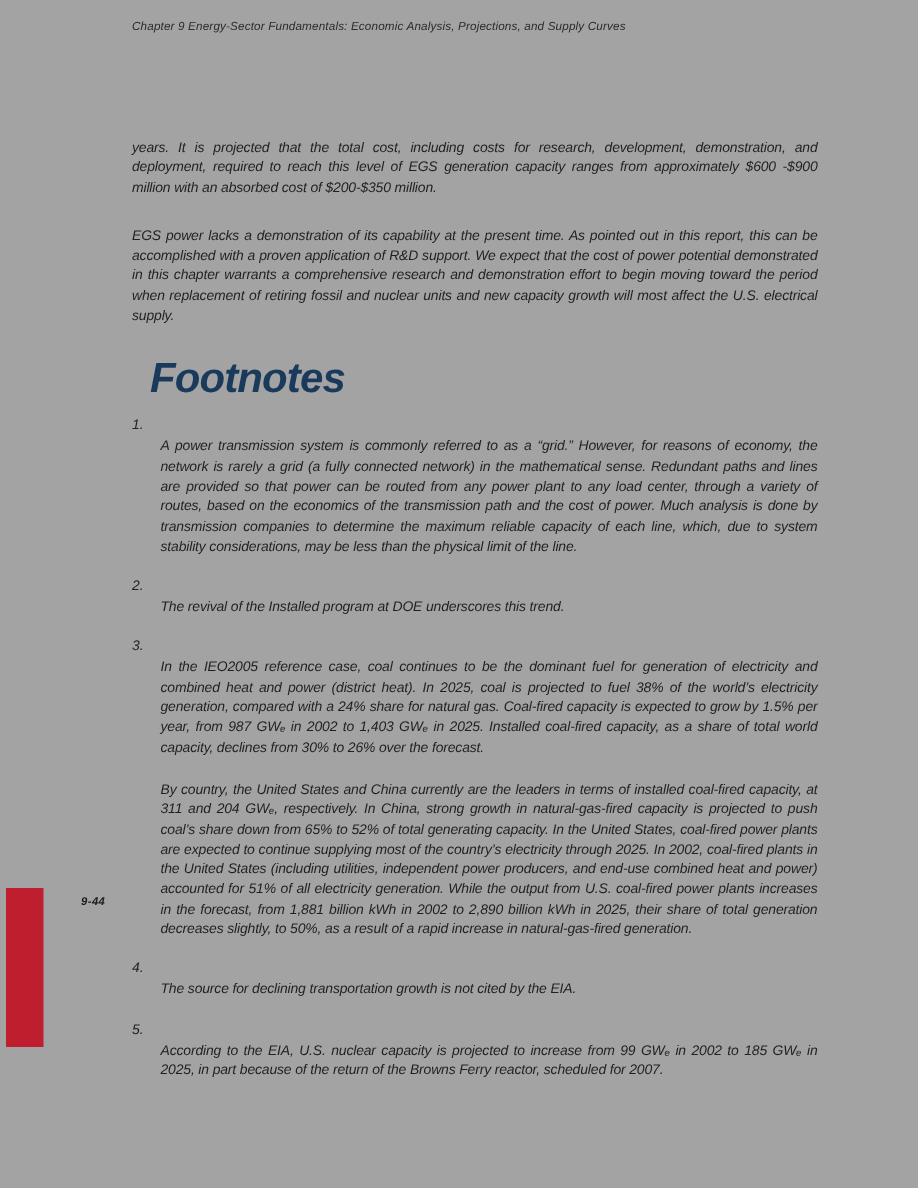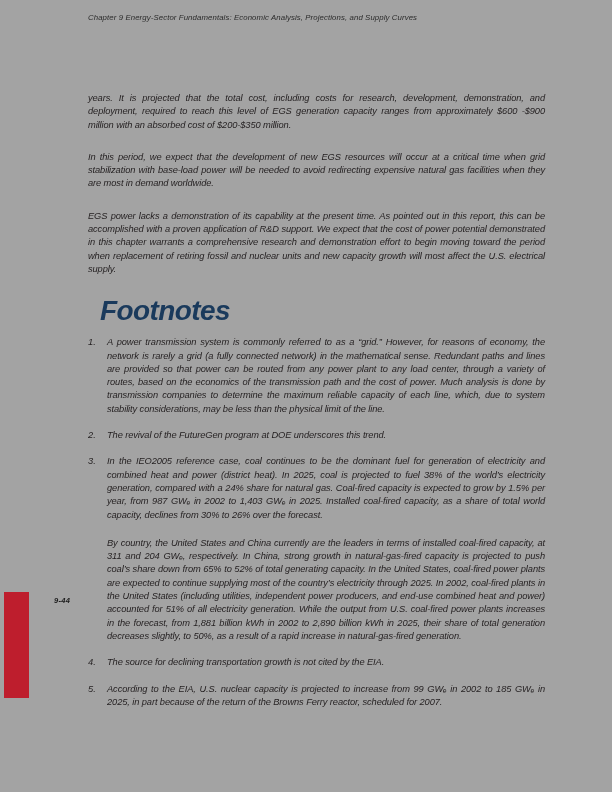--- a/index.html
+++ b/index.html
@@ -52,21 +52,21 @@
     align-items: flex-start;
     margin: 0 0 13px 0;
   }
   .fn-num {
     flex: 0 0 19px;
     width: 19px;
     font-size: 9.3px;
     line-height: 13.3px;
     color: #231f20;
   }
-  .fn-body { flex: 1 1 auto; min-width: 0; }
+  .fn-body { flex: 1 1 auto; min-width: 0; margin-top: 14px; }
   .fn-para {
     margin: 0 0 15px 0;
     font-size: 9.3px;
     line-height: 13.3px;
     letter-spacing: -0.1px;
     text-align: justify;
     color: #231f20;
   }
   .fn-para:last-child { margin-bottom: 0; }
   .accent-bar {
@@ -88,37 +88,36 @@
 <body>
 
 <div class="page">
 
   <div class="running-header">Chapter 9  Energy-Sector Fundamentals: Economic Analysis, Projections, and Supply Curves</div>
 
   <div class="content">
 
     <p class="body-para">years. It is projected that the total cost, including costs for research, development, demonstration, and deployment, required to reach this level of EGS generation capacity ranges from approximately $600 -$900 million with an absorbed cost of $200-$350 million.</p>
 
-    <p class="body-para">In this period, we expect that the development of new EGS resources will occur at a critical time when grid stabilization with base-load power will be needed to avoid redirecting expensive natural gas facilities when they are most in demand worldwide.</p>
 
     <p class="body-para">EGS power lacks a demonstration of its capability at the present time. As pointed out in this report, this can be accomplished with a proven application of R&amp;D support. We expect that the cost of power potential demonstrated in this chapter warrants a comprehensive research and demonstration effort to begin moving toward the period when replacement of retiring fossil and nuclear units and new capacity growth will most affect the U.S. electrical supply.</p>
 
     <h1 class="footnotes-heading">Footnotes</h1>
 
     <div class="footnote-item">
       <span class="fn-num">1.</span>
       <div class="fn-body">
         <p class="fn-para">A power transmission system is commonly referred to as a “grid.” However, for reasons of economy, the network is rarely a grid (a fully connected network) in the mathematical sense. Redundant paths and lines are provided so that power can be routed from any power plant to any load center, through a variety of routes, based on the economics of the transmission path and the cost of power. Much analysis is done by transmission companies to determine the maximum reliable capacity of each line, which, due to system stability considerations, may be less than the physical limit of the line.</p>
       </div>
     </div>
 
     <div class="footnote-item">
       <span class="fn-num">2.</span>
       <div class="fn-body">
-        <p class="fn-para">The revival of the FutureGen program at DOE underscores this trend.</p>
+        <p class="fn-para">The revival of the Installed program at DOE underscores this trend.</p>
       </div>
     </div>
 
     <div class="footnote-item">
       <span class="fn-num">3.</span>
       <div class="fn-body">
         <p class="fn-para">In the IEO2005 reference case, coal continues to be the dominant fuel for generation of electricity and combined heat and power (district heat). In 2025, coal is projected to fuel 38% of the world’s electricity generation, compared with a 24% share for natural gas. Coal-fired capacity is expected to grow by 1.5% per year, from 987 GWₑ in 2002 to 1,403 GWₑ in 2025. Installed coal-fired capacity, as a share of total world capacity, declines from 30% to 26% over the forecast.</p>
         <p class="fn-para">By country, the United States and China currently are the leaders in terms of installed coal-fired capacity, at 311 and 204 GWₑ, respectively. In China, strong growth in natural-gas-fired capacity is projected to push coal’s share down from 65% to 52% of total generating capacity. In the United States, coal-fired power plants are expected to continue supplying most of the country’s electricity through 2025. In 2002, coal-fired plants in the United States (including utilities, independent power producers, and end-use combined heat and power) accounted for 51% of all electricity generation. While the output from U.S. coal-fired power plants increases in the forecast, from 1,881 billion kWh in 2002 to 2,890 billion kWh in 2025, their share of total generation decreases slightly, to 50%, as a result of a rapid increase in natural-gas-fired generation.</p>
       </div>
     </div>

